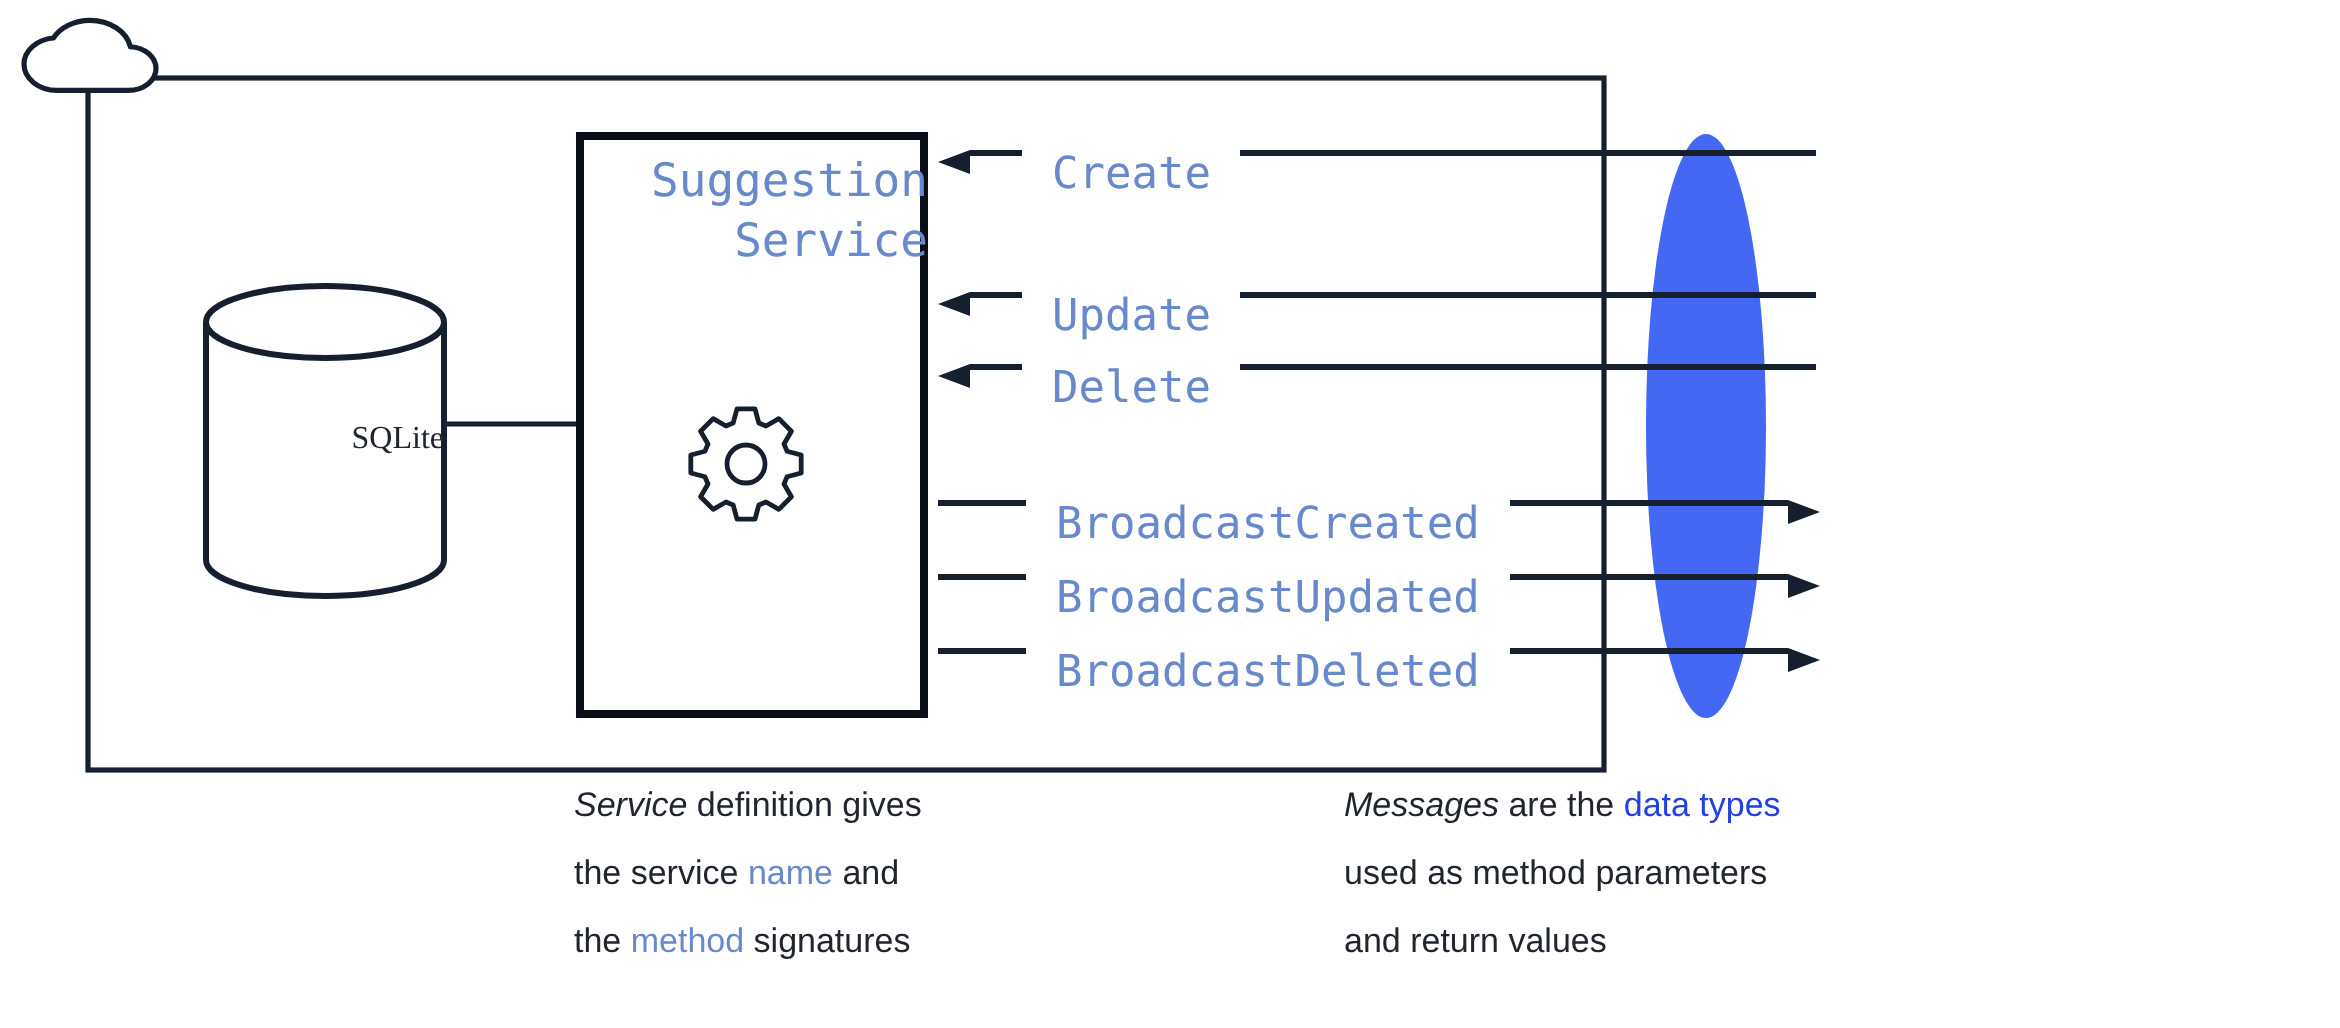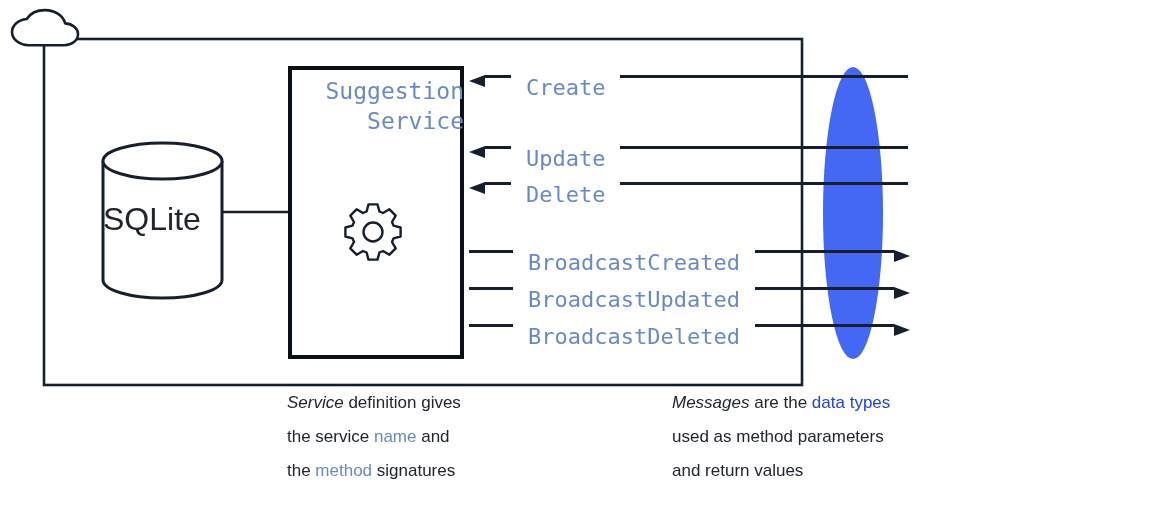--- a/index.html
+++ b/index.html
@@ -16,22 +16,22 @@
   .layer{position:absolute;left:0;top:0;width:1170px;height:514px;}
 
   
   .sline{stroke:var(--line);fill:none;stroke-width:2.6px;}
   .sbody{stroke:var(--line);fill:#fff;stroke-width:3px;}
   .sbox{stroke:var(--box-border);fill:#fff;stroke-width:4px;}
   .sgear{stroke:var(--line);fill:#fff;stroke-width:2.4px;stroke-linejoin:round;}
   .sellipse{fill:var(--ellipse-blue);stroke:none;}
 
   
-  .db-label{position:absolute;left:103px;top:206px;width:119px;text-align:left;
-            font-size:32px;line-height:27px;color:var(--text-dark);}
+  .db-label{position:absolute;left:103px;top:206px;width:119px;text-align:right;
+            font-size:16px;line-height:27px;color:var(--text-dark);font-family:Liberation Serif, serif;}
   .service-title{position:absolute;left:288px;top:76px;width:176px;text-align:right;
             font-family:"DejaVu Sans Mono",monospace;font-size:23px;line-height:30px;
             color:var(--code-blue);}
 
   
   .mrow{position:absolute;height:28px;display:flex;align-items:flex-start;}
   .mrow.in{left:469px;width:439px;}
   .mrow.out{left:469px;width:441px;}
   .seg{height:2.6px;background:var(--line);}
   .grow{flex:1;}

